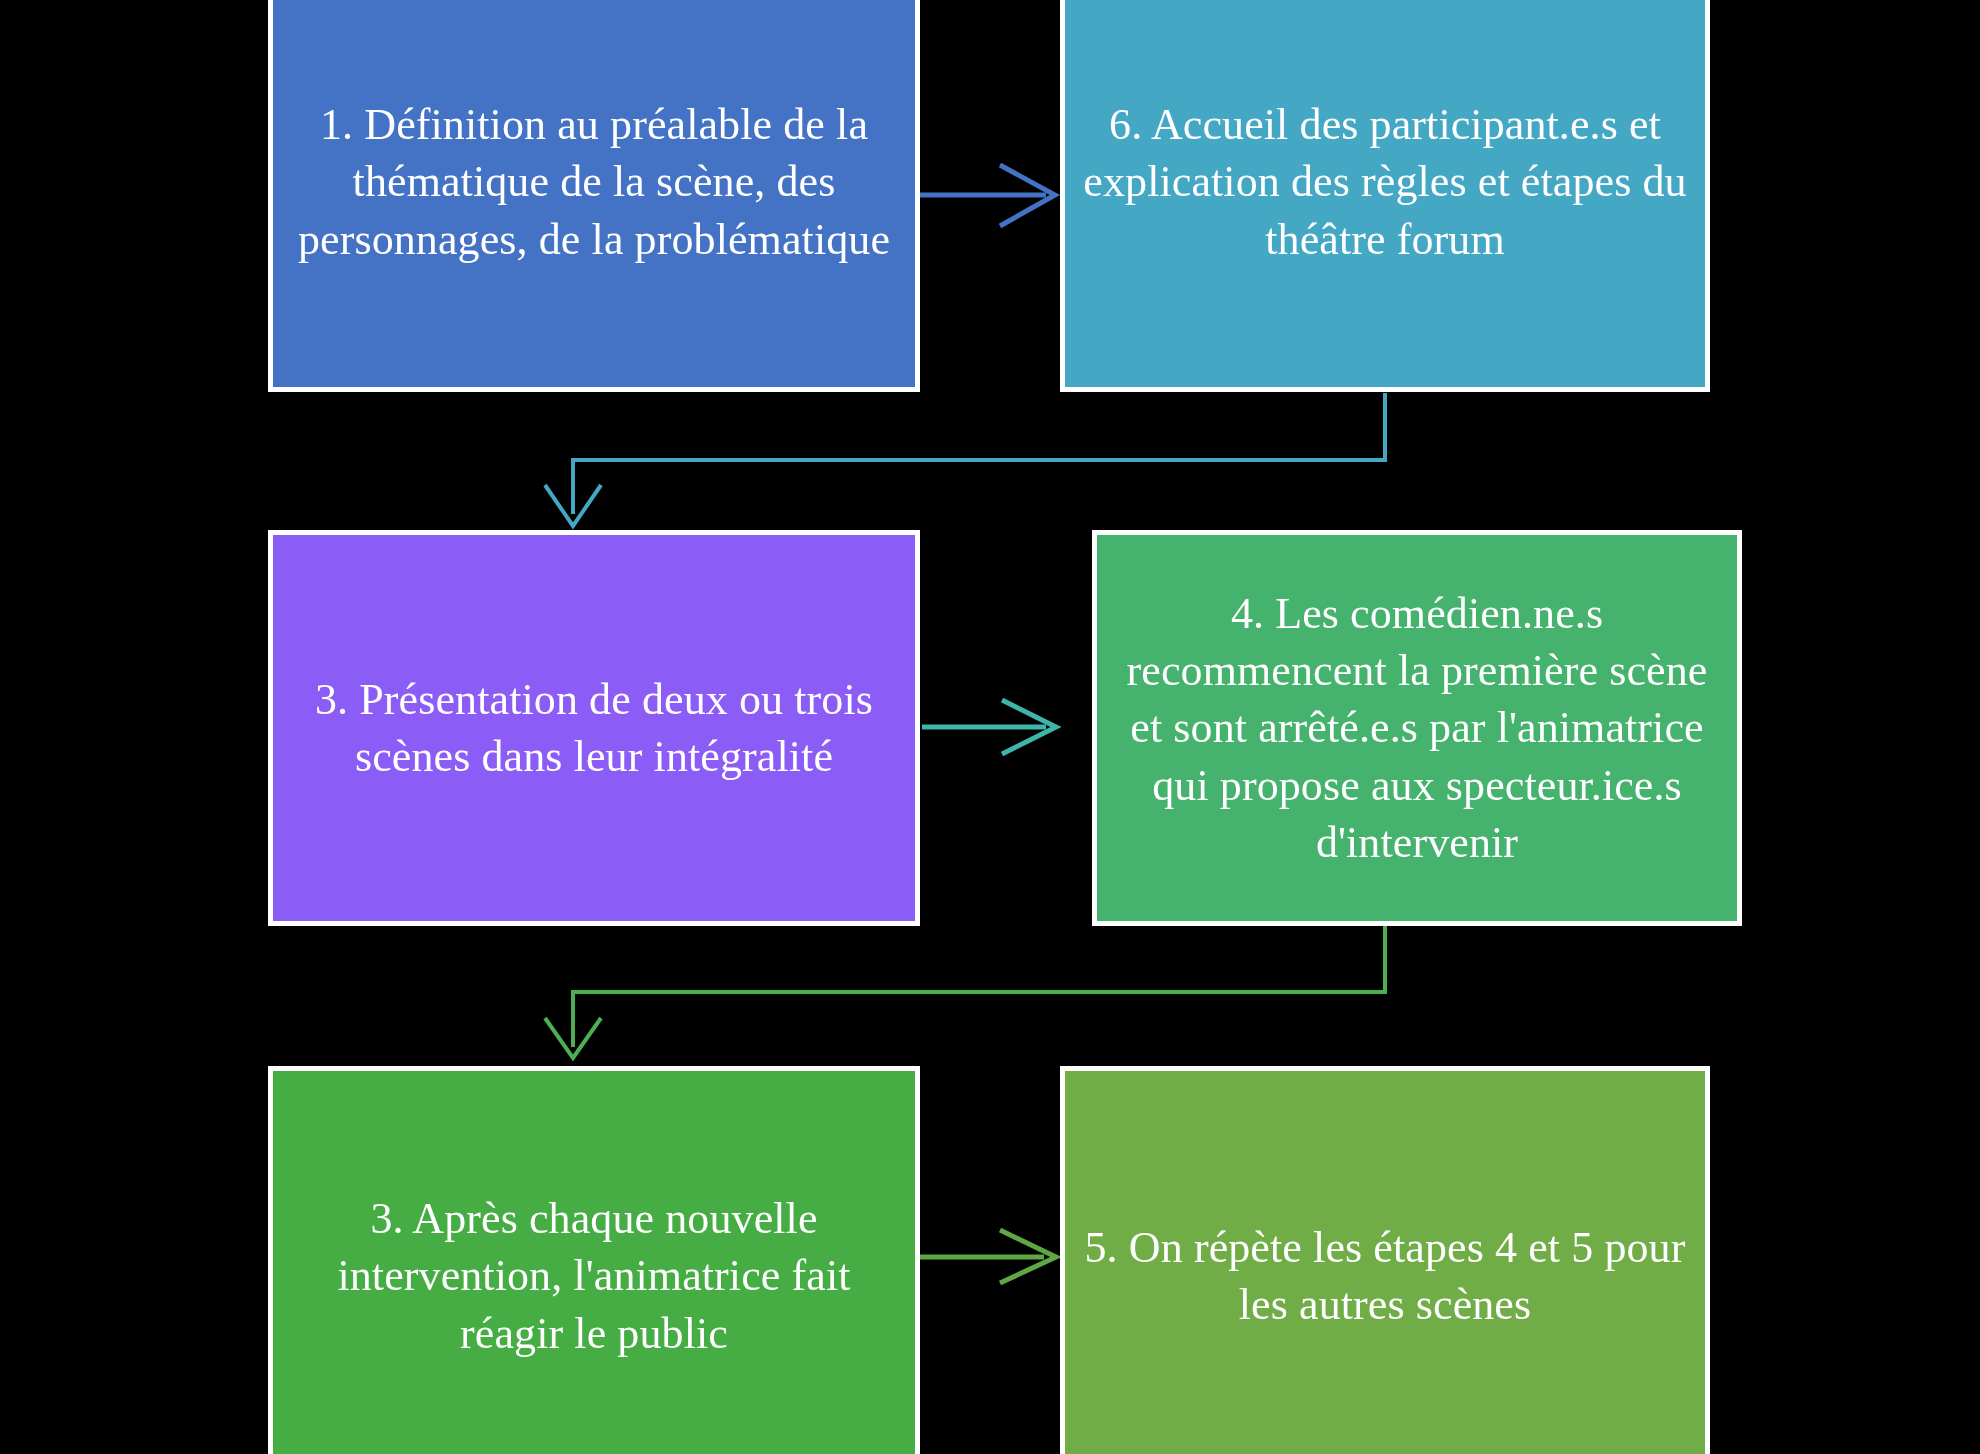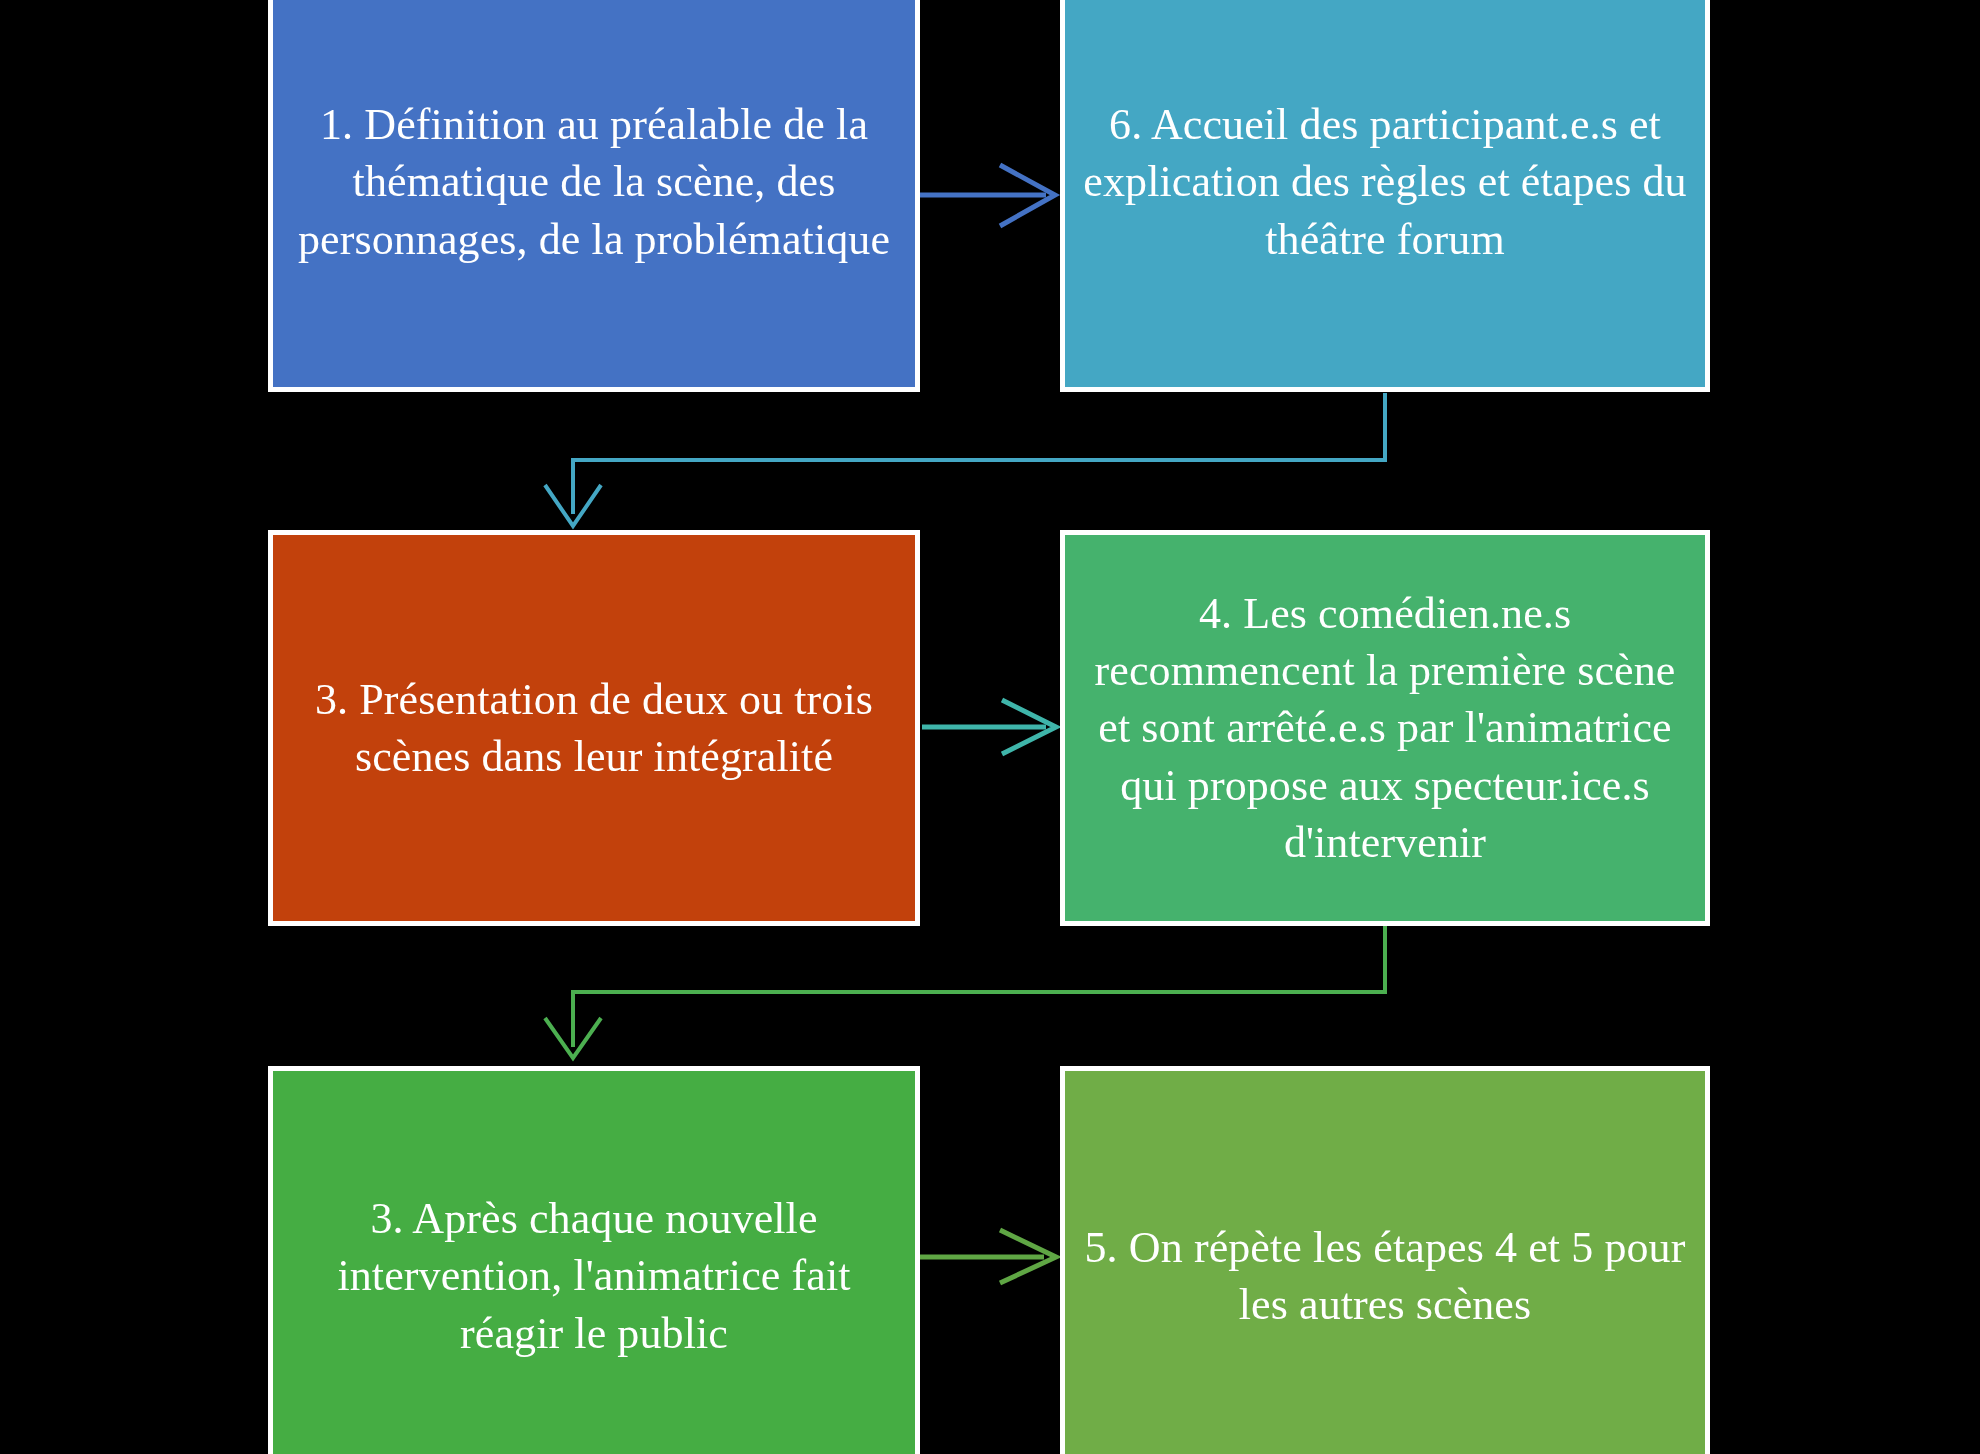--- a/index.html
+++ b/index.html
@@ -86,25 +86,25 @@
   </svg>
 
   <div class="node col-left row1" style="background:#4472C4;">
     <span class="label">1. Définition au préalable de la thématique de la scène, des personnages, de la problématique</span>
   </div>
 
   <div class="node col-right row1" style="background:#44A7C4;">
     <span class="label">6. Accueil des participant.e.s et explication des règles et étapes du théâtre forum</span>
   </div>
 
-  <div class="node col-left row2" style="background:#c2410c;justify-content:flex-end;">
+  <div class="node col-left row2" style="background:#8b5cf6;justify-content:flex-end;">
     <span class="label">3. Présentation de deux ou trois scènes dans leur intégralité</span>
   </div>
 
-  <div class="node col-right row2" style="background:#45B26D;">
+  <div class="node col-right row2" style="background:#45B26D;margin-left:32px;">
     <span class="label">4. Les comédien.ne.s recommencent la première scène et sont arrêté.e.s par l'animatrice qui propose aux specteur.ice.s d'intervenir</span>
   </div>
 
   <div class="node col-left row3" style="background:#45AD43;">
     <span class="label">3. Après chaque nouvelle intervention, l'animatrice fait réagir le public</span>
   </div>
 
   <div class="node col-right row3" style="background:#70AD47;">
     <span class="label">5. On répète les étapes  4 et 5 pour les autres scènes</span>
   </div>

